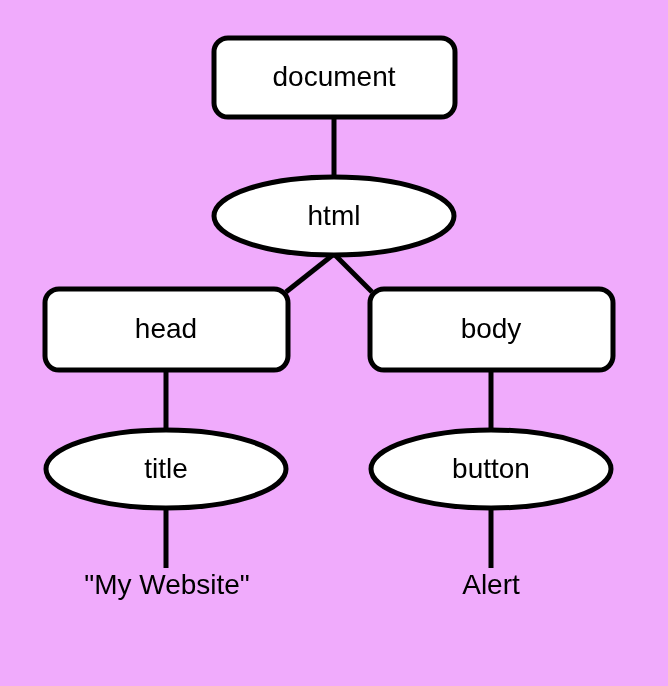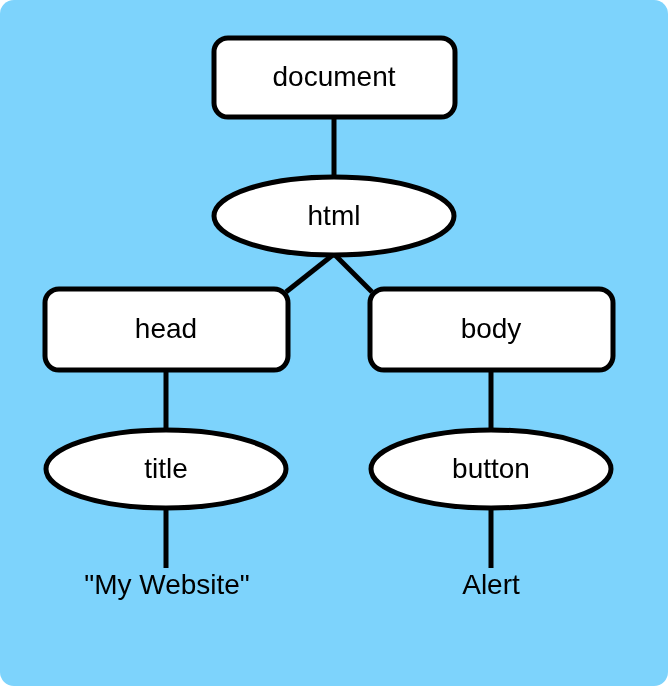--- a/index.html
+++ b/index.html
@@ -10,22 +10,21 @@
   body {
     width: 668px;
     height: 686px;
     overflow: hidden;
     font-family: "Liberation Sans", sans-serif;
   }
   #diagram-canvas {
     position: relative;
     width: 668px;
     height: 686px;
-    background: #7dd3fc;
-    border-radius: 14px;
+    background: #f0abfc;
   }
   #dom-tree-svg {
     position: absolute;
     top: 0;
     left: 0;
     width: 668px;
     height: 686px;
     display: block;
   }
   .node-shape {

